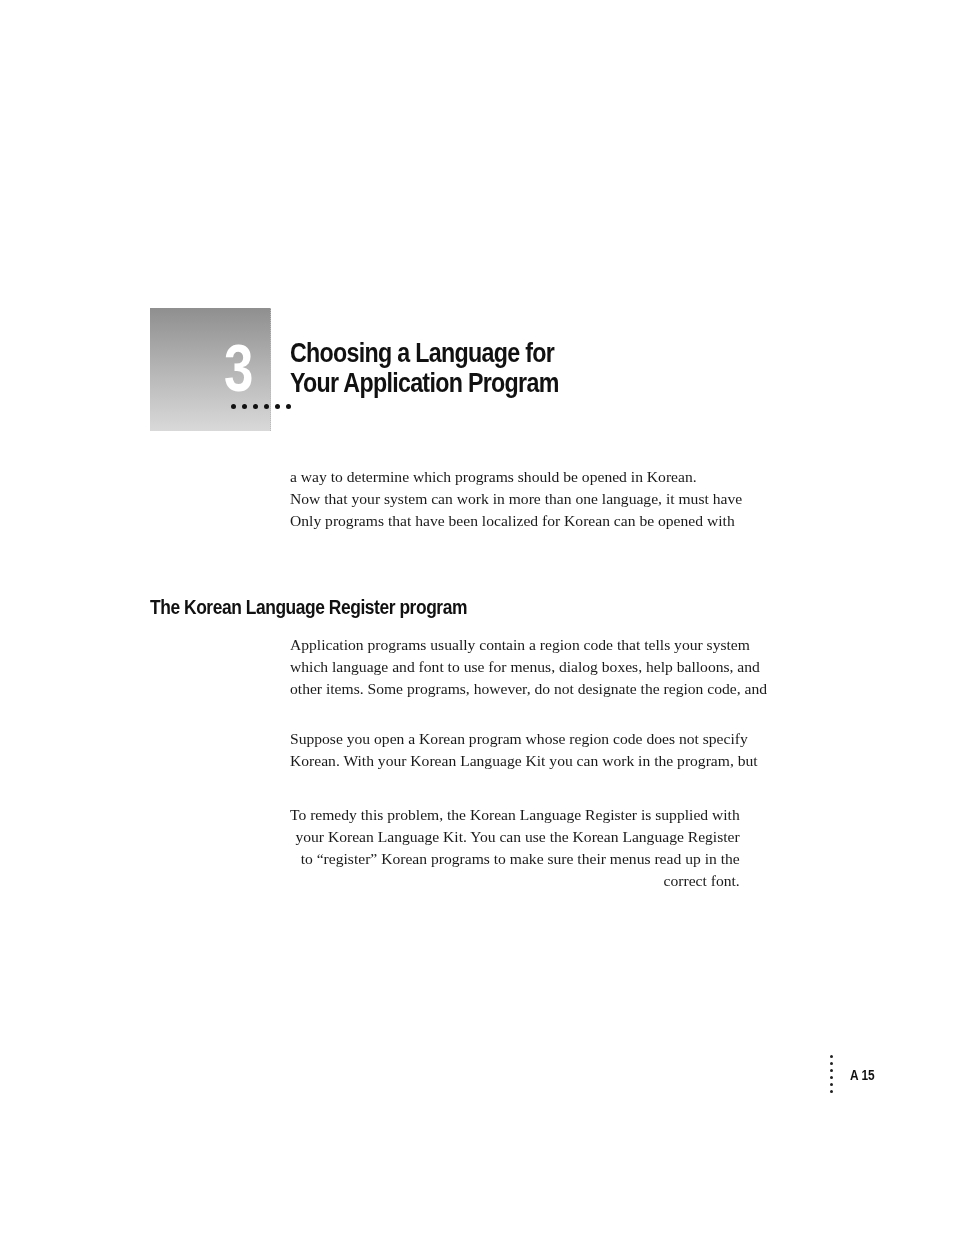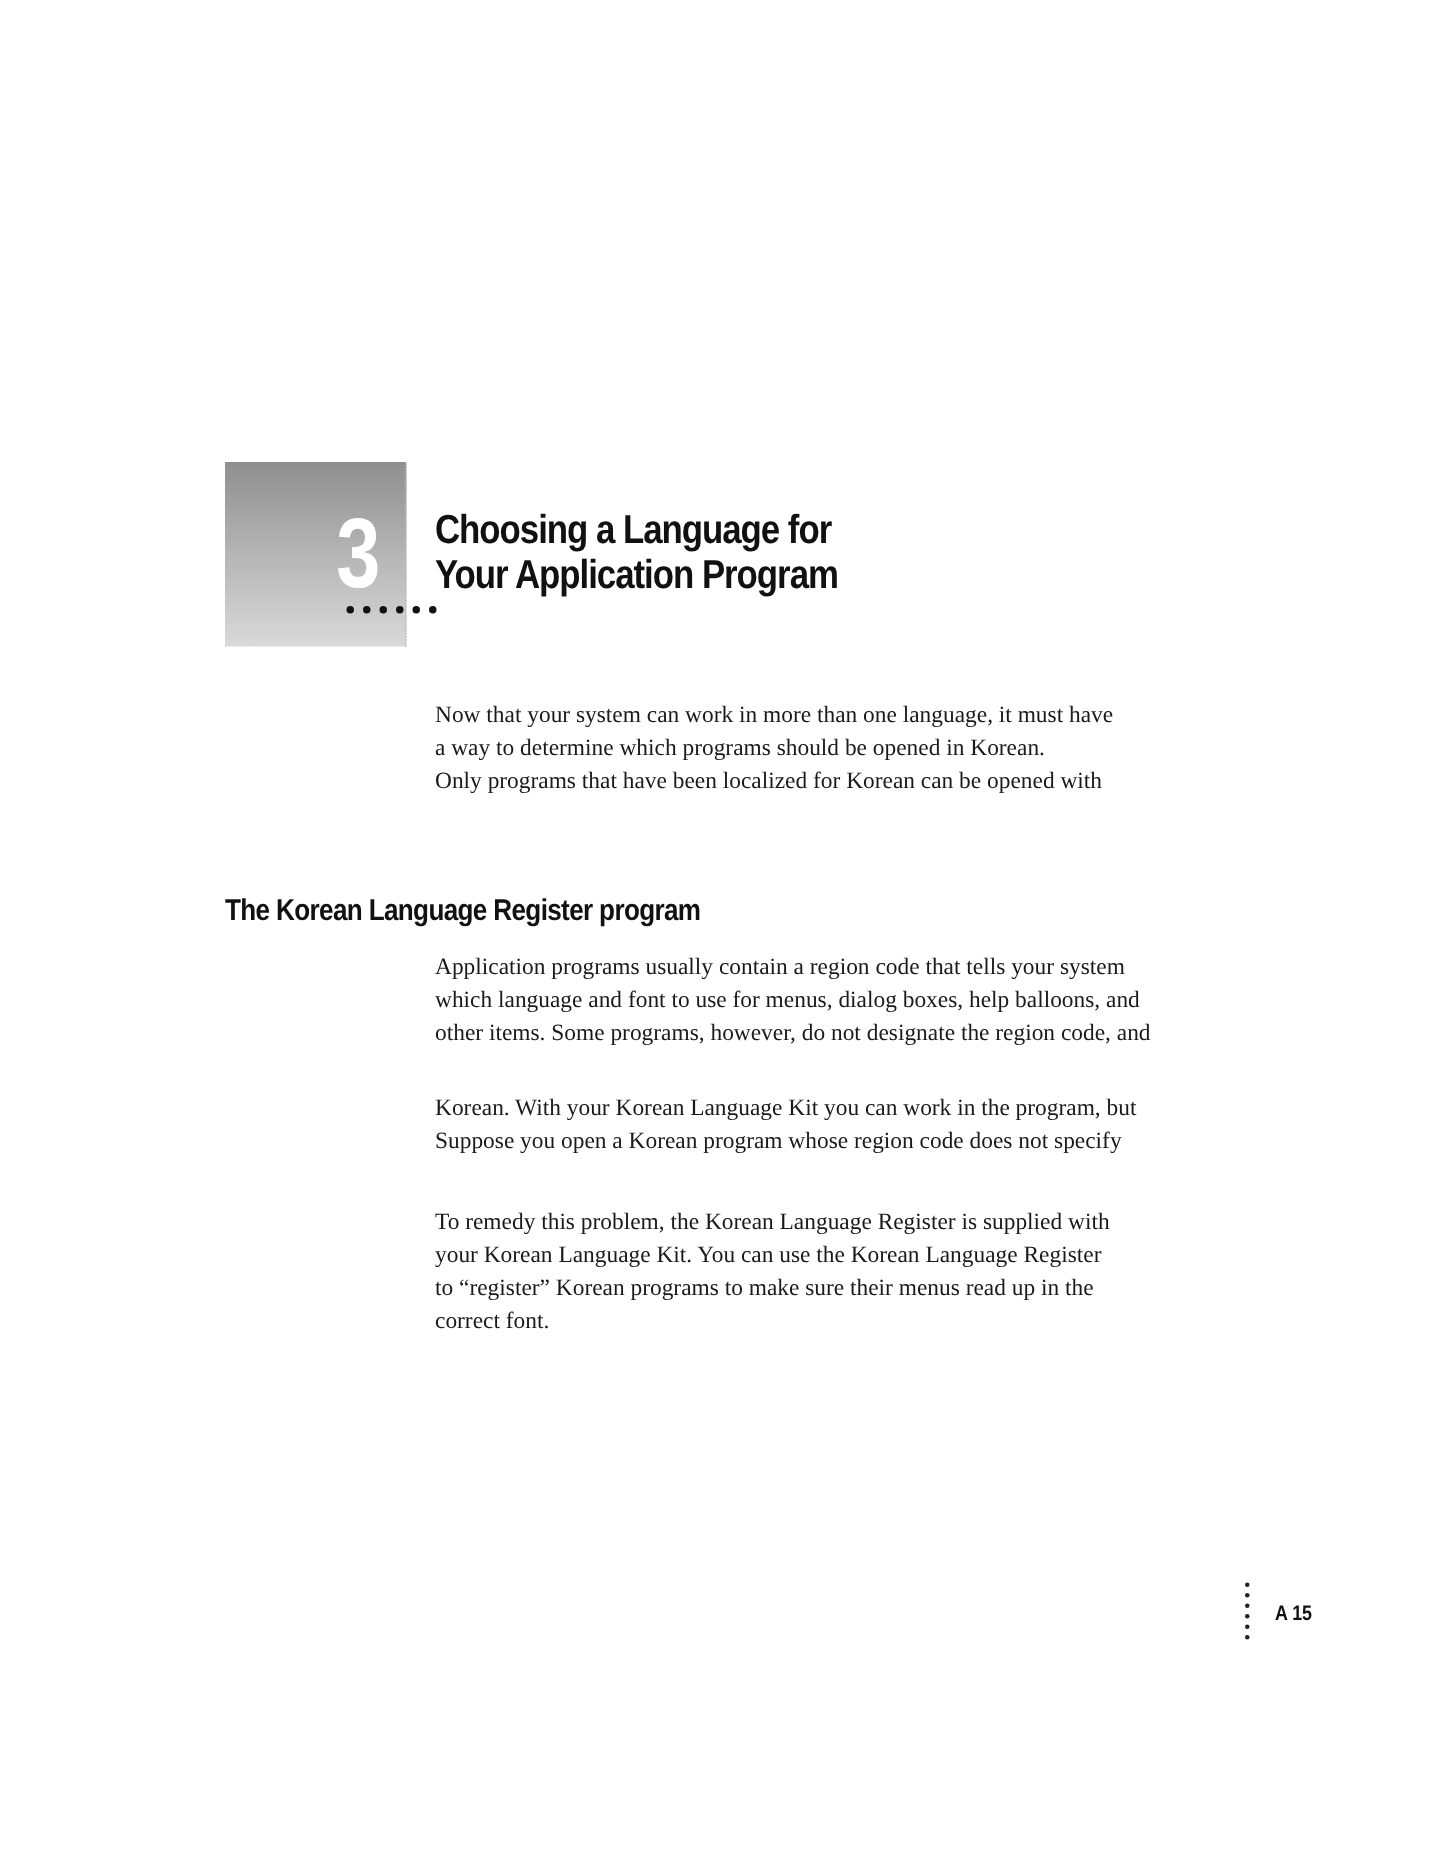--- a/index.html
+++ b/index.html
@@ -140,39 +140,39 @@
   <span></span>
   <span></span>
 </div>
 
 <h1 class="chapter-title" style="margin:0;">
   <span class="para-line">Choosing a Language for</span>
   <span class="para-line">Your Application Program</span>
 </h1>
 
 <div class="body-text" style="top:466px;">
+  <span class="para-line">a way to determine which programs should be opened in Korean.</span>
   <span class="para-line">Now that your system can work in more than one language, it must have</span>
-  <span class="para-line">a way to determine which programs should be opened in Korean.</span>
   <span class="para-line">Only programs that have been localized for Korean can be opened with</span>
 </div>
 
 <h2 class="section-heading" style="margin:0;">The Korean Language Register program</h2>
 
 <div class="body-text" style="top:634px;">
   <span class="para-line">Application programs usually contain a region code that tells your system</span>
   <span class="para-line">which language and font to use for menus, dialog boxes, help balloons, and</span>
   <span class="para-line">other items. Some programs, however, do not designate the region code, and</span>
 </div>
 
 <div class="body-text" style="top:728px;">
+  <span class="para-line">Suppose you open a Korean program whose region code does not specify</span>
   <span class="para-line">Korean. With your Korean Language Kit you can work in the program, but</span>
-  <span class="para-line">Suppose you open a Korean program whose region code does not specify</span>
 </div>
 
-<div class="body-text" style="top:804px;">
+<div class="body-text" style="top:804px;text-align:right;">
   <span class="para-line">To remedy this problem, the Korean Language Register is supplied with</span>
   <span class="para-line">your Korean Language Kit. You can use the Korean Language Register</span>
   <span class="para-line">to “register” Korean programs to make sure their menus read up in the</span>
   <span class="para-line">correct font.</span>
 </div>
 
 <div class="footer-dots">
   <span></span>
   <span></span>
   <span></span>

